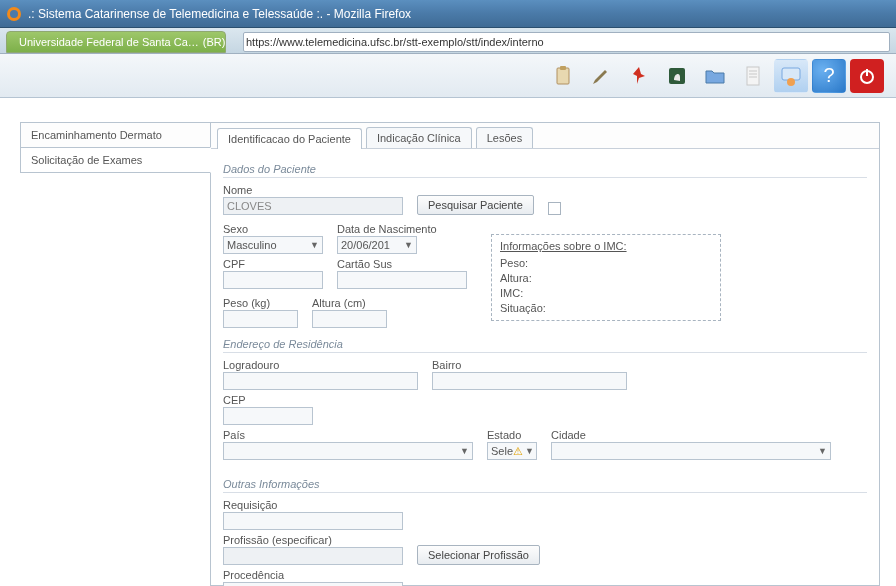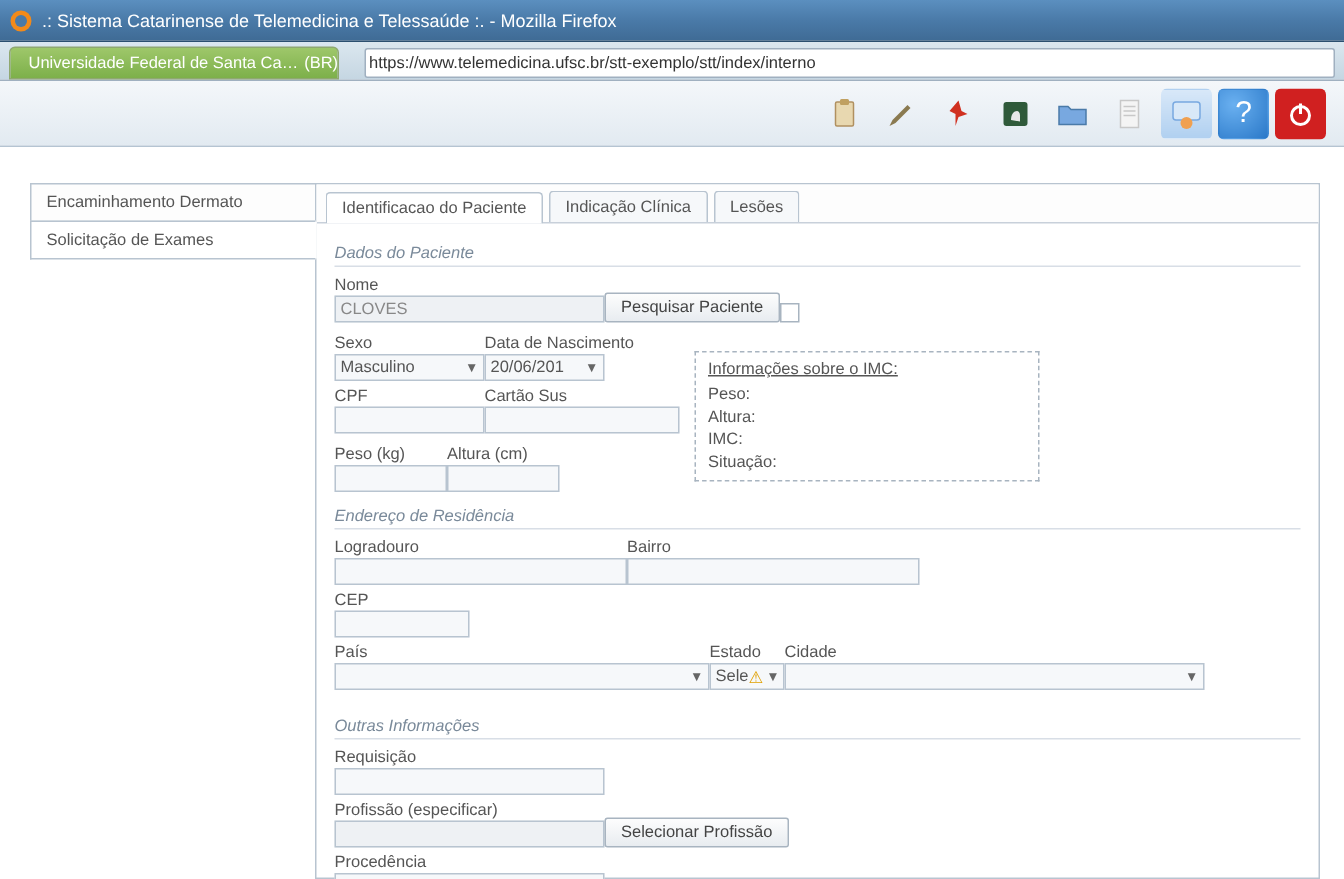--- a/index.html
+++ b/index.html
@@ -155,21 +155,21 @@
     padding: 8px 12px;
     color: #555;
   }
   .section-title {
     font-style: italic;
     color: #7a8a9a;
     border-bottom: 1px solid #d8dee6;
     padding-bottom: 2px;
     margin: 6px 0 6px 0;
   }
-  .row { display: flex; align-items: flex-end; gap: 0; margin-bottom: 4px; flex-wrap: wrap; }
+  .row { display: flex; align-items: flex-end; gap: 14px; margin-bottom: 4px; flex-wrap: wrap; }
   .field { display: flex; flex-direction: column; }
   .field label { color: #555; margin-bottom: 1px; }
   input[type=text], select, .combo {
     border: 1px solid #b8c4d0;
     background: #f6f8fa;
     height: 18px;
     padding: 1px 3px;
     font-size: 11px;
     color: #555;
   }

